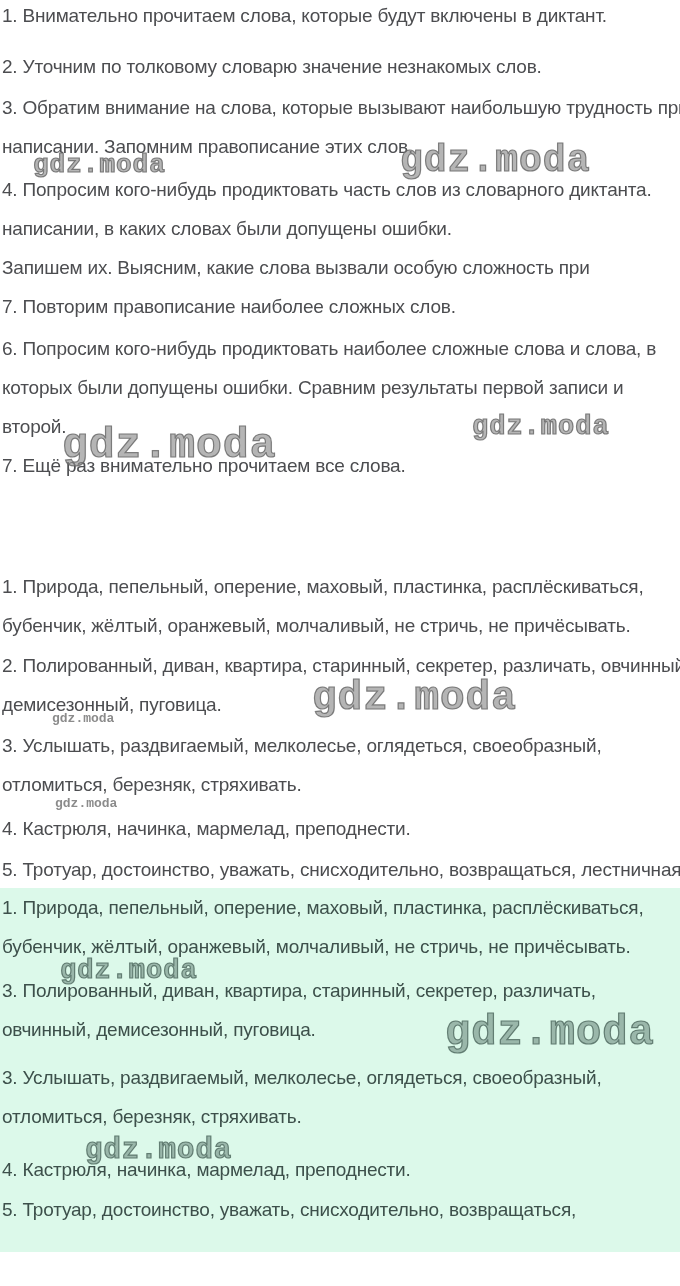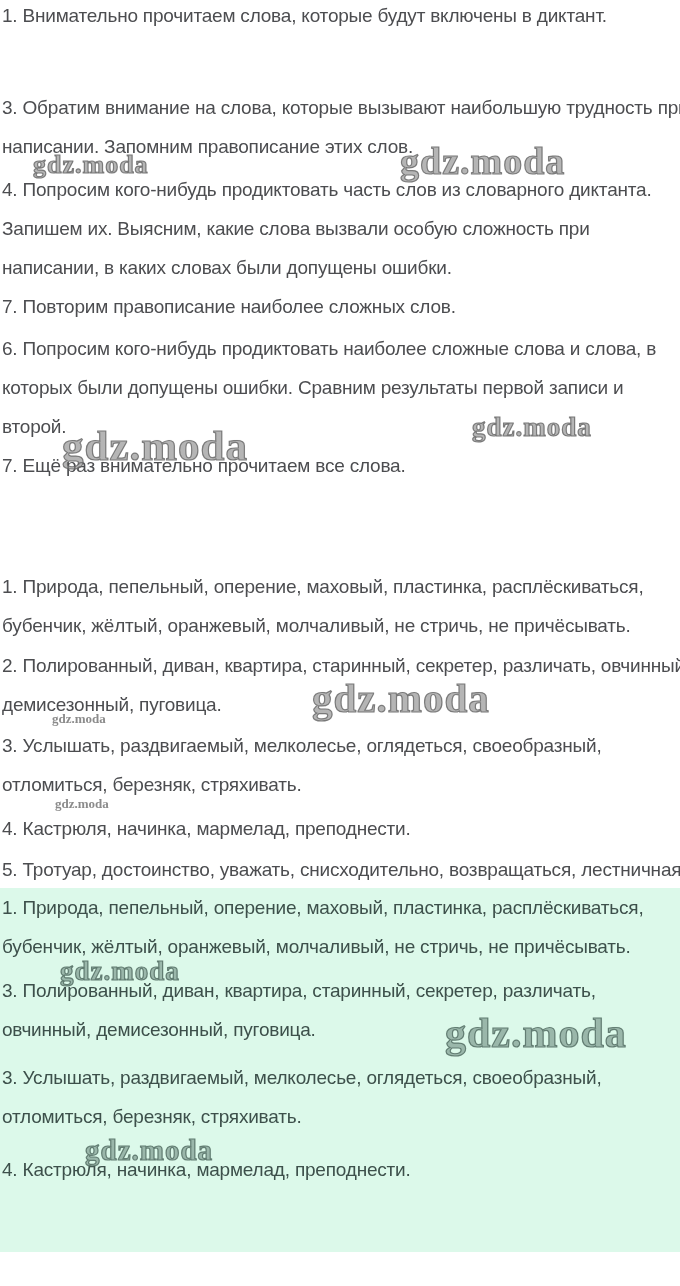--- a/index.html
+++ b/index.html
@@ -20,21 +20,21 @@
   .line{height:39px;line-height:39px;white-space:nowrap;}
   .answer-bg{
     position:absolute;left:0;top:888px;
     width:680px;height:364px;
     background:#dcf9ea;
     z-index:1;
   }
   .answer-text{color:#3d504b;color:#3d504b;}
   .wm{
     position:absolute;z-index:3;
-    font-family:Liberation Serif, serif;
+    font-family:Liberation Mono, monospace;
     font-weight:700;line-height:1;letter-spacing:1px;
     color:rgba(150,150,150,0.38);
     -webkit-text-stroke:1.2px rgba(100,100,100,0.8);
     text-shadow:0 0 1px rgba(120,120,120,0.4);
   }
   .wm-green{
     color:rgba(130,160,148,0.35);
     -webkit-text-stroke:1.2px rgba(78,104,94,0.8);
     text-shadow:0 0 1px rgba(90,115,105,0.4);
   }
@@ -47,28 +47,31 @@
 </head>
 <body>
 
 <div class="page">
 
   <div class="answer-bg"></div>
 
   <div class="para" style="top:-4px">
     <div class="line">1. Внимательно прочитаем слова, которые будут включены в диктант.</div>
   </div>
+  <div class="para" style="top:47px">
+    <div class="line">2. Уточним по толковому словарю значение незнакомых слов.</div>
+  </div>
   <div class="para" style="top:88px">
     <div class="line">3. Обратим внимание на слова, которые вызывают наибольшую трудность при</div>
     <div class="line">написании. Запомним правописание этих слов.</div>
   </div>
   <div class="para" style="top:170px">
     <div class="line">4. Попросим кого-нибудь продиктовать часть слов из словарного диктанта.</div>
+    <div class="line">написании, в каких словах были допущены ошибки.</div>
     <div class="line">Запишем их. Выясним, какие слова вызвали особую сложность при</div>
-    <div class="line">написании, в каких словах были допущены ошибки.</div>
   </div>
   <div class="para" style="top:287px">
     <div class="line">7. Повторим правописание наиболее сложных слов.</div>
   </div>
   <div class="para" style="top:329px">
     <div class="line">6. Попросим кого-нибудь продиктовать наиболее сложные слова и слова, в</div>
     <div class="line">которых были допущены ошибки. Сравним результаты первой записи и</div>
     <div class="line">второй.</div>
   </div>
   <div class="para" style="top:446px">
@@ -102,20 +105,23 @@
     <div class="line">3. Полированный, диван, квартира, старинный, секретер, различать,</div>
     <div class="line">овчинный, демисезонный, пуговица.</div>
   </div>
   <div class="para answer-text" style="top:1058px">
     <div class="line">3. Услышать, раздвигаемый, мелколесье, оглядеться, своеобразный,</div>
     <div class="line">отломиться, березняк, стряхивать.</div>
   </div>
   <div class="para answer-text" style="top:1150px">
     <div class="line">4. Кастрюля, начинка, мармелад, преподнести.</div>
   </div>
+  <div class="para answer-text" style="top:1190px">
+    <div class="line">5. Тротуар, достоинство, уважать, снисходительно, возвращаться,</div>
+  </div>
 
   <div class="wm" style="left:33px;top:152px;font-size:26px">gdz.moda</div>
   <div class="wm" style="left:400px;top:142px;font-size:38px">gdz.moda</div>
   <div class="wm" style="left:62px;top:424px;font-size:43px">gdz.moda</div>
   <div class="wm" style="left:472px;top:414px;font-size:27px">gdz.moda</div>
   <div class="wm" style="left:312px;top:678px;font-size:41px">gdz.moda</div>
   <div class="wm wm-tiny" style="left:52px;top:712px">gdz.moda</div>
   <div class="wm wm-tiny" style="left:55px;top:797px">gdz.moda</div>
   <div class="wm wm-green" style="left:60px;top:958px;font-size:27px">gdz.moda</div>
   <div class="wm wm-green" style="left:445px;top:1012px;font-size:42px">gdz.moda</div>

